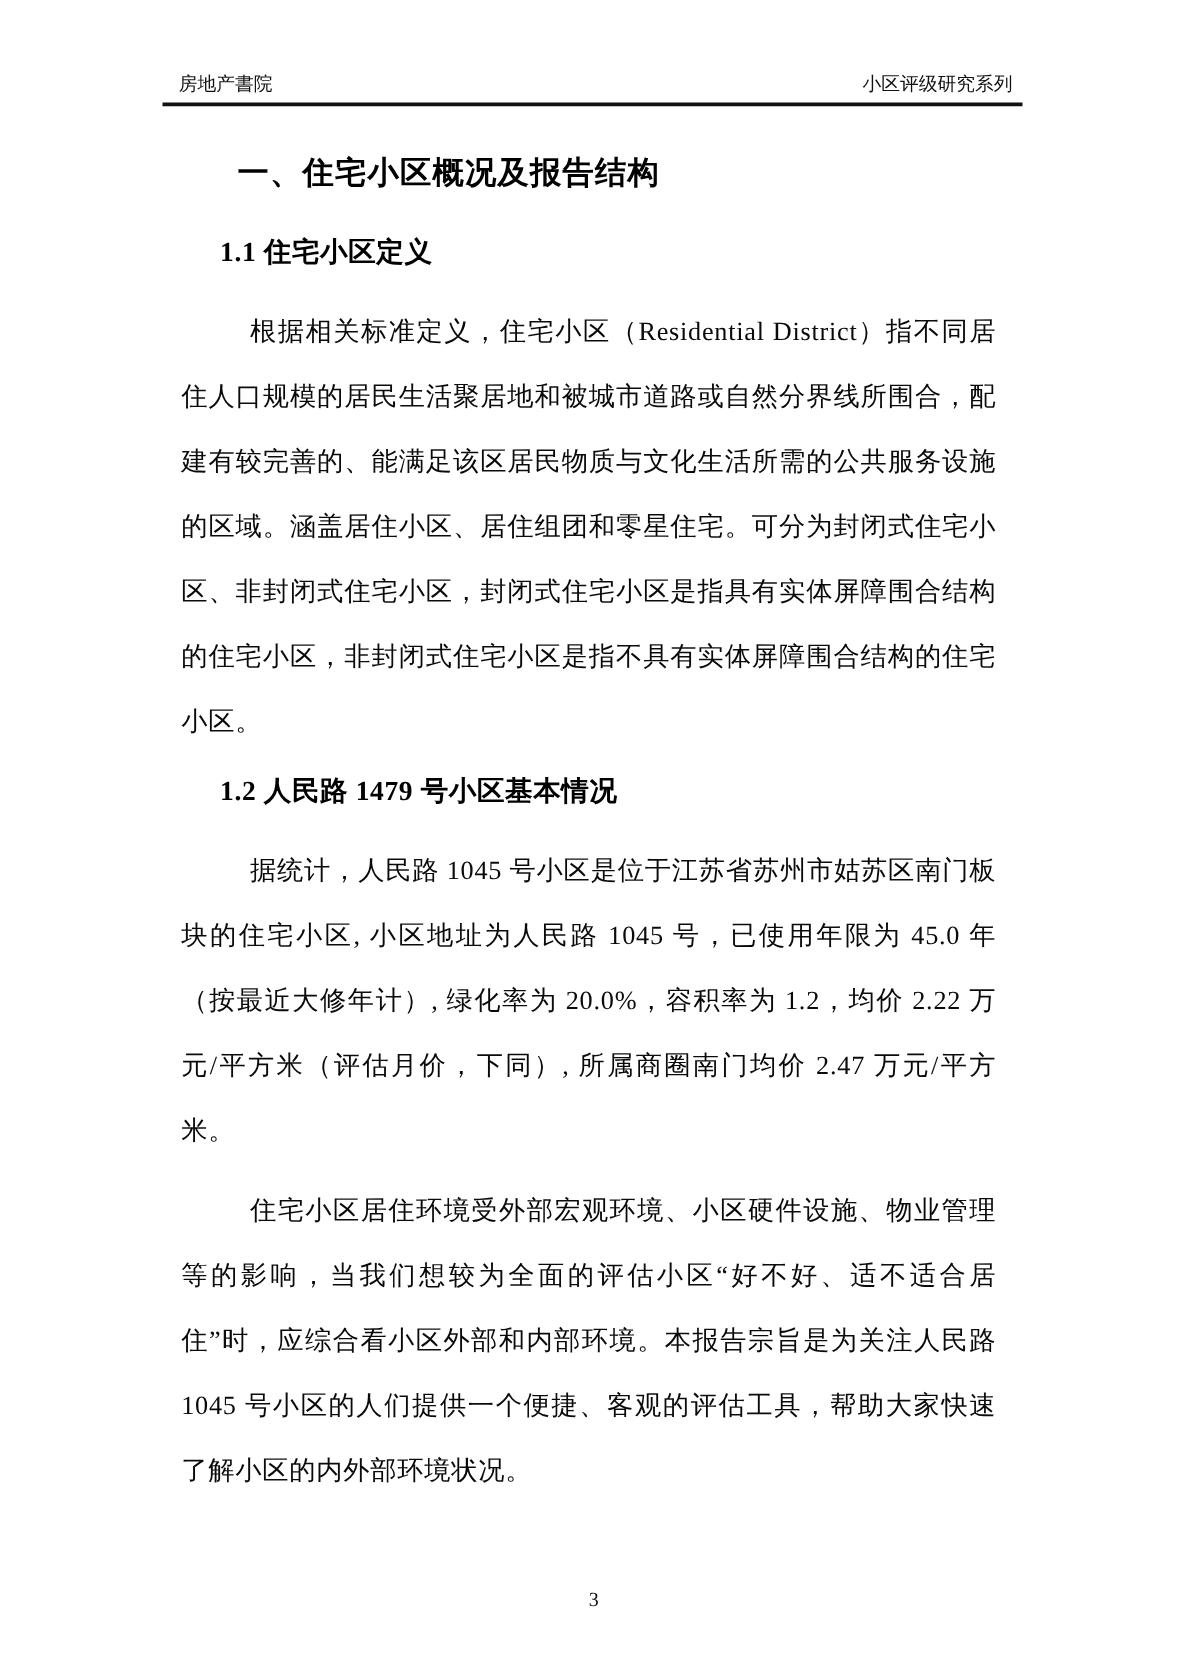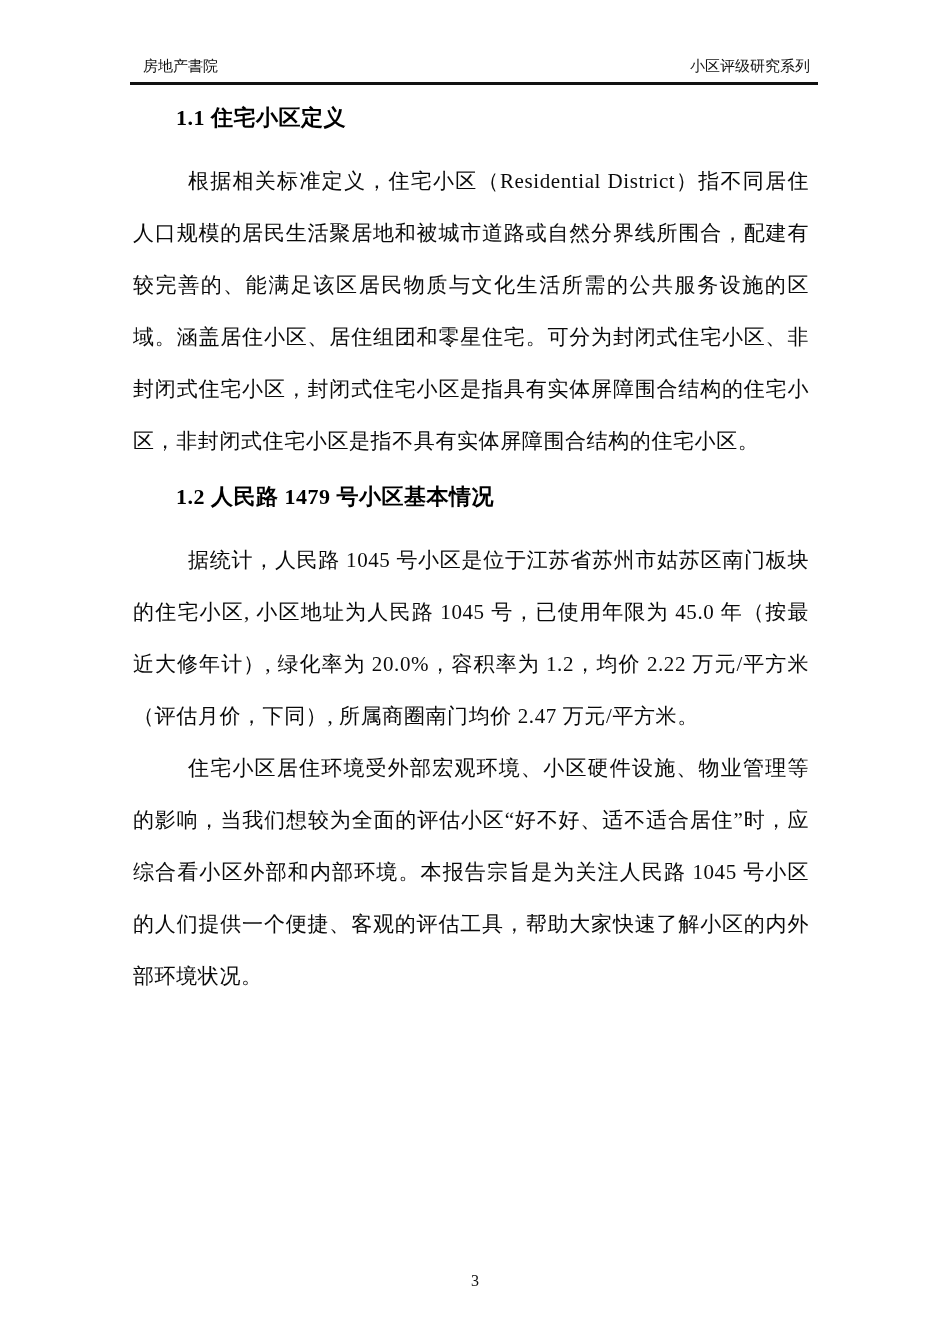--- a/index.html
+++ b/index.html
@@ -20,21 +20,21 @@
     position: absolute;
     top: 0;
     left: 130px;
     right: 132px;
     padding-top: 58px;
     padding-bottom: 5px;
     border-bottom: 3px solid #111111;
     display: flex;
     justify-content: space-between;
     align-items: flex-end;
-    font-family: Liberation Mono, monospace;
+    font-family: Liberation Sans, sans-serif;
     font-size: 15px;
     line-height: 19px;
     color: #111111;
   }
   .header-left { padding-left: 13px; }
   .header-right { padding-right: 8px; }
   .content {
     position: absolute;
     top: 88px;
     left: 133px;
@@ -50,21 +50,21 @@
   .sec-heading {
     font-size: 22px;
     font-weight: bold;
     line-height: 30px;
     margin: 15px 0 22px 43px;
     letter-spacing: 0.5px;
   }
   .body-para {
     font-size: 21px;
     line-height: 52px;
-    margin: 0;
+    margin: 12px;
     text-indent: 55px;
     text-align: justify;
     text-justify: inter-character;
     letter-spacing: 0.6px;
     color: #0a0a0a;
   }
   .footer {
     position: absolute;
     bottom: 54px;
     left: 0;
@@ -79,20 +79,21 @@
 
 <div class="page">
 
   <div class="header">
     <span class="header-left">房地产書院</span>
     <span class="header-right">小区评级研究系列</span>
   </div>
 
   <div class="content">
 
+    <h1 class="doc-title">一、住宅小区概况及报告结构</h1>
 
     <h2 class="sec-heading">1.1 住宅小区定义</h2>
     <p class="body-para">根据相关标准定义，住宅小区（Residential District）指不同居住人口规模的居民生活聚居地和被城市道路或自然分界线所围合，配建有较完善的、能满足该区居民物质与文化生活所需的公共服务设施的区域。涵盖居住小区、居住组团和零星住宅。可分为封闭式住宅小区、非封闭式住宅小区，封闭式住宅小区是指具有实体屏障围合结构的住宅小区，非封闭式住宅小区是指不具有实体屏障围合结构的住宅小区。</p>
 
     <h2 class="sec-heading">1.2 人民路 1479 号小区基本情况</h2>
     <p class="body-para">据统计，人民路 1045 号小区是位于江苏省苏州市姑苏区南门板块的住宅小区, 小区地址为人民路 1045 号，已使用年限为 45.0 年（按最近大修年计）, 绿化率为 20.0%，容积率为 1.2，均价 2.22 万元/平方米（评估月价，下同）, 所属商圈南门均价 2.47 万元/平方米。</p>
 
     <p class="body-para">住宅小区居住环境受外部宏观环境、小区硬件设施、物业管理等的影响，当我们想较为全面的评估小区“好不好、适不适合居住”时，应综合看小区外部和内部环境。本报告宗旨是为关注人民路 1045 号小区的人们提供一个便捷、客观的评估工具，帮助大家快速了解小区的内外部环境状况。</p>
 
   </div>

